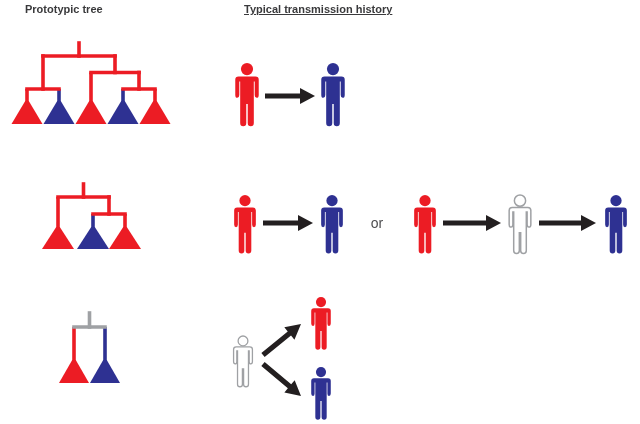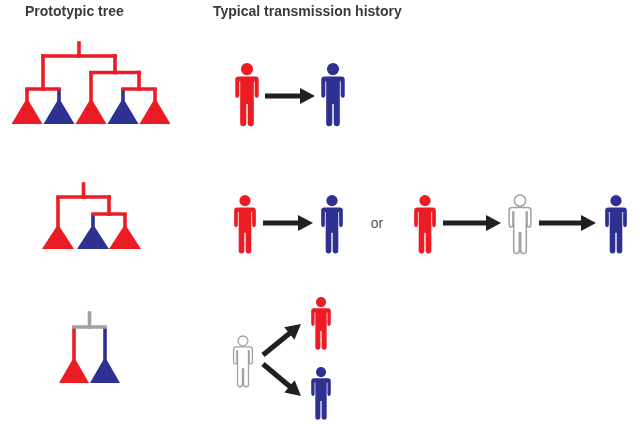--- a/index.html
+++ b/index.html
@@ -7,27 +7,27 @@
     position: relative;
     width: 640px;
     height: 424px;
     background: #ffffff;
     overflow: hidden;
     font-family: "Liberation Sans", sans-serif;
   }
   .col-header {
     position: absolute;
     top: 3px;
-    font-size: 14px;
+    font-size: 11px;
     font-weight: bold;
     color: #3a3a3c;
     white-space: nowrap;
   }
   .col-header.left  { left: 25px; }
-  .col-header.right { left: 213px; }
+  .col-header.right { left: 244px; text-decoration: underline; }
   svg.diagram {
     position: absolute;
     left: 0; top: 0;
   }
 </style>
 </head>
 <body>
 
 <div class="stage">
   <div class="col-header left">Prototypic tree</div>

